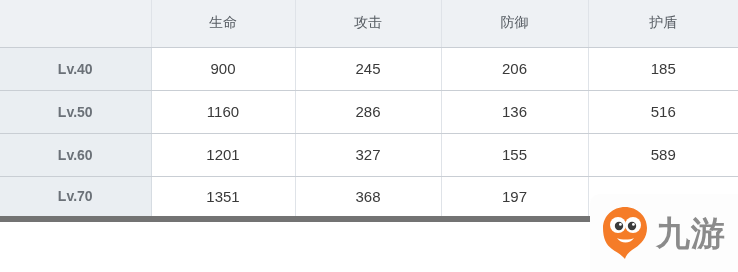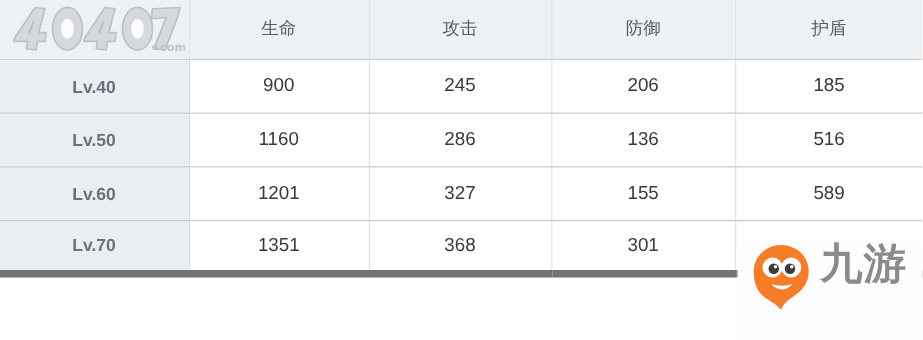--- a/index.html
+++ b/index.html
@@ -92,20 +92,21 @@
   
   .wm-jiuyou {
     position: absolute;
     right: 0px;
     bottom: 0px;
     width: 148px;
     height: 78px;
     background: #fdfdfd;
     border-radius: 10px 0 0 0;
     display: flex;
+    align-items: center;
     padding-left: 10px;
     box-sizing: border-box;
     pointer-events: none;
   }
   .jy-mascot {
     width: 50px;
     height: 56px;
     flex: 0 0 auto;
     margin-right: 6px;
   }
@@ -159,50 +160,26 @@
         <td class="level-cell">Lv.60</td>
         <td>1201</td>
         <td>327</td>
         <td>155</td>
         <td>589</td>
       </tr>
       <tr>
         <td class="level-cell">Lv.70</td>
         <td>1351</td>
         <td>368</td>
-        <td>301</td>
+        <td>197</td>
         <td></td>
       </tr>
     </tbody>
   </table>
 
-  <div class="wm-40407">
-    <svg viewBox="0 0 142 42" width="142" height="42" xmlns="http://www.w3.org/2000/svg">
-      <g fill="#d3d7dc" stroke="#b6bcc3" stroke-width="1.4" stroke-linejoin="round">
-
-        <path d="M6 28 L22 4 L30 5 L25 24 L31 24 L30 31 L24 31 L23 38 L15 37 L16 31 L5 31 Z M18 24 L21 15 L17 24 Z"></path>
-
-        <ellipse cx="48" cy="21" rx="12" ry="17"></ellipse>
-
-        <path d="M62 28 L78 4 L86 5 L81 24 L87 24 L86 31 L80 31 L79 38 L71 37 L72 31 L61 31 Z M74 24 L77 15 L73 24 Z"></path>
-
-        <ellipse cx="104" cy="21" rx="12" ry="17"></ellipse>
-
-        <path d="M116 5 L138 4 L136 12 L126 38 L117 37 L127 12 L115 13 Z"></path>
-      </g>
-      <g fill="#ffffff">
-        <ellipse cx="48" cy="21" rx="5" ry="8"></ellipse>
-        <ellipse cx="104" cy="21" rx="5" ry="8"></ellipse>
-      </g>
-      <g fill="#b9bec5">
-        <circle cx="118" cy="36" r="2.2"></circle>
-        <text x="122" y="39" font-family="DejaVu Sans, sans-serif" font-size="9" font-weight="bold">com</text>
-      </g>
-    </svg>
-  </div>
 
   <div class="wm-jiuyou">
     <svg class="jy-mascot" viewBox="0 0 50 56" xmlns="http://www.w3.org/2000/svg">
       <path d="M25 2 C37 2 47 11 47 23 C47 33 41 39 35 43 C29 47 26 50 25 54 C22 50 16 47 12 44 C6 40 3 33 3 23 C3 11 13 2 25 2 Z" fill="#f57c28"></path>
       <circle cx="18" cy="20" r="8" fill="#ffffff"></circle>
       <circle cx="33" cy="20" r="8" fill="#ffffff"></circle>
       <circle cx="19" cy="21" r="4.2" fill="#3b3b3b"></circle>
       <circle cx="32" cy="21" r="4.2" fill="#3b3b3b"></circle>
       <circle cx="20.4" cy="19.4" r="1.4" fill="#ffffff"></circle>
       <circle cx="33.4" cy="19.4" r="1.4" fill="#ffffff"></circle>

